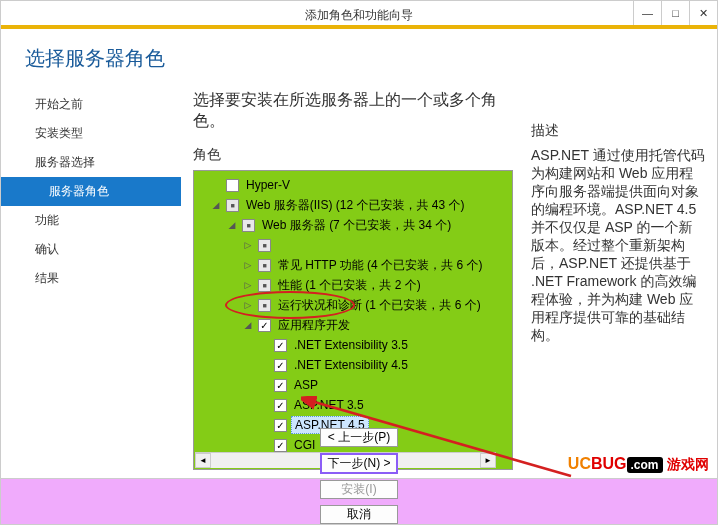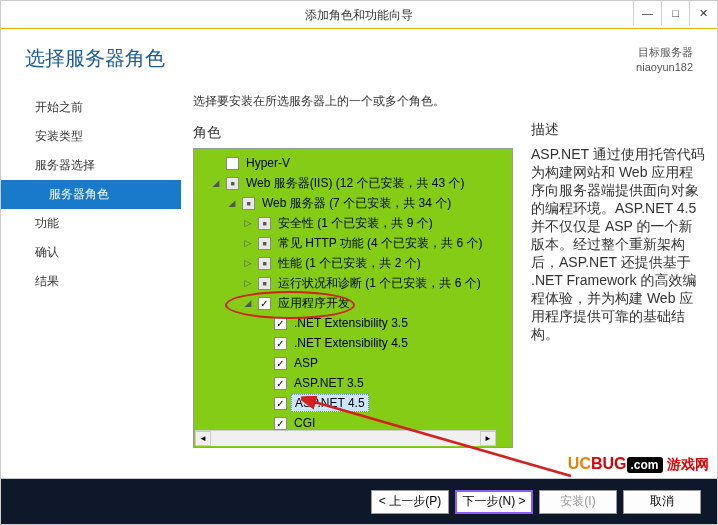--- a/index.html
+++ b/index.html
@@ -1,44 +1,44 @@
 <!DOCTYPE html>
 <html><head>
 <meta charset="utf-8">
 <style>
 * { margin: 0; padding: 0; box-sizing: border-box; font-family: "Microsoft YaHei", "SimSun", sans-serif; }
 body { width: 718px; height: 525px; background: #fff; position: relative; overflow: hidden; border: 1px solid #ccc; }
-.titlebar { height: 28px; background: #fff; border-bottom: 1px solid #eab308; text-align: center; line-height: 28px; font-size: 12px; color: #333; position: relative; }
+.titlebar { height: 28px; background: #fff; border-bottom: 4px solid #eab308; text-align: center; line-height: 28px; font-size: 12px; color: #333; position: relative; }
 .win-controls { position: absolute; right: 0; top: 0; display: flex; }
 .win-btn { width: 28px; height: 24px; border-left: 1px solid #ccc; font-size: 11px; text-align: center; line-height: 24px; cursor: pointer; }
 .header-row { display: flex; justify-content: space-between; align-items: flex-start; padding: 16px 24px 10px 24px; }
 .page-title { font-size: 20px; color: #1a5b9a; font-weight: normal; }
 .dest { font-size: 11px; color: #555; text-align: right; line-height: 15px; }
 .main { display: flex; height: 390px; }
 .sidebar { width: 180px; padding: 8px 0; }
 .side-item { padding: 6px 20px 6px 34px; font-size: 12px; color: #333; cursor: pointer; }
 .side-item.active { background: #1979ca; color: #fff; padding-left: 48px; }
 .content { flex: 1; padding: 8px 12px 0 12px; display: flex; gap: 18px; }
-.intro { font-size: 12px; color: #333; margin-bottom: 14px; }
+.intro { font-size: 16px; color: #333; margin-bottom: 14px; }
 .col-roles { width: 320px; }
 .col-desc { flex: 1; }
 .col-head { font-size: 14px; color: #333; margin-bottom: 6px; }
 .tree-box { border: 1px solid #999; width: 320px; height: 300px; overflow: auto; background: #84cc16; position: relative; }
 .tree { padding: 4px 2px; font-size: 12px; }
 .node { display: flex; align-items: center; height: 20px; white-space: nowrap; }
 .exp { width: 12px; text-align: center; font-size: 9px; color: #555; cursor: pointer; display: inline-block; }
 .cb { width: 13px; height: 13px; border: 1px solid #888; margin: 0 4px; display: inline-flex; align-items: center; justify-content: center; font-size: 10px; background: #fff; }
 .cb.checked::after { content: "✓"; color: #000; font-size: 10px; }
 .cb.partial { background: #e8e8e8; }
 .cb.partial::after { content: "■"; color: #555; font-size: 7px; }
 .lbl { padding: 1px 3px; }
 .lbl.sel { background: #cde6ff; border: 1px dotted #5a9bd4; }
 .i1 { padding-left: 14px; } .i2 { padding-left: 30px; } .i3 { padding-left: 46px; } .i4 { padding-left: 62px; }
 .desc-text { font-size: 14px; color: #333; line-height: 18px; }
-.footer { position: absolute; bottom: 0; left: 0; right: 0; height: 46px; border-top: 1px solid #ccc; background: #0f172a; display: flex; justify-content: flex-end; align-items: center; padding: 0 16px; gap: 6px; }
+.footer { position: absolute; bottom: 0; left: 0; right: 0; height: 46px; border-top: 1px solid #ccc; background: #f0abfc; display: flex; justify-content: flex-end; align-items: center; padding: 0 16px; gap: 6px; flex-direction: column; }
 .btn { min-width: 78px; height: 24px; border: 1px solid #999; background: #fdfdfd; font-size: 12px; cursor: pointer; }
 .btn:disabled { color: #999; }
 .circle { position: absolute; border: 2px solid #d42020; border-radius: 50%; width: 130px; height: 28px; left: 224px; top: 290px; pointer-events: none; }
 .arrow-svg { position: absolute; left: 300px; top: 395px; pointer-events: none; }
 .watermark { position: absolute; right: 8px; bottom: 50px; font-size: 16px; font-weight: bold; pointer-events: none; }
 .watermark .uc { color: #f08000; } .watermark .bug { color: #e00000; }
 .watermark .url { background: #000; color: #fff; padding: 1px 4px; border-radius: 3px; font-size: 12px; }
 .watermark .cn { color: #e00000; font-size: 14px; }
 .scrollbar-h { position: absolute; bottom: 1px; left: 1px; right: 16px; height: 16px; background: #f0f0f0; border-top: 1px solid #ccc; display: flex; }
 .sb-btn { width: 16px; height: 15px; border: 1px solid #ccc; background: #f0f0f0; font-size: 8px; text-align: center; line-height: 13px; }
@@ -51,24 +51,20 @@
   <span>添加角色和功能向导</span>
   <div class="win-controls">
     <div class="win-btn">—</div>
     <div class="win-btn">□</div>
     <div class="win-btn">✕</div>
   </div>
 </div>
 
 <div class="header-row">
   <h1 class="page-title">选择服务器角色</h1>
-  <div class="dest">
-    <div>目标服务器</div>
-    <div>niaoyun182</div>
-  </div>
 </div>
 
 <div class="main">
   <div class="sidebar" id="sidebar">
       <div class="side-item">开始之前</div>
       <div class="side-item">安装类型</div>
       <div class="side-item">服务器选择</div>
       <div class="side-item active">服务器角色</div>
       <div class="side-item">功能</div>
       <div class="side-item">确认</div>
@@ -91,21 +87,20 @@
               <span class="lbl">Web 服务器(IIS) (12 个已安装，共 43 个)</span>
             </div>
             <div class="node i2">
               <span class="exp">◢</span>
               <span class="cb partial"></span>
               <span class="lbl">Web 服务器 (7 个已安装，共 34 个)</span>
             </div>
             <div class="node i3">
               <span class="exp">▷</span>
               <span class="cb partial"></span>
-              <span class="lbl">安全性 (1 个已安装，共 9 个)</span>
             </div>
             <div class="node i3">
               <span class="exp">▷</span>
               <span class="cb partial"></span>
               <span class="lbl">常见 HTTP 功能 (4 个已安装，共 6 个)</span>
             </div>
             <div class="node i3">
               <span class="exp">▷</span>
               <span class="cb partial"></span>
               <span class="lbl">性能 (1 个已安装，共 2 个)</span>

